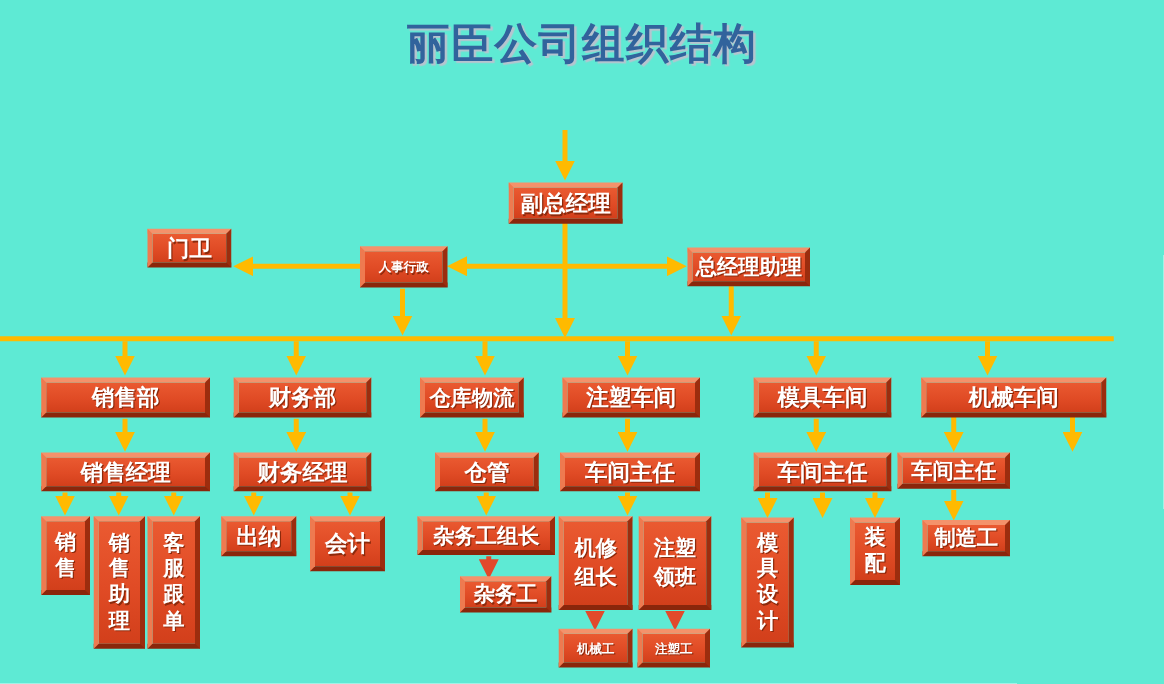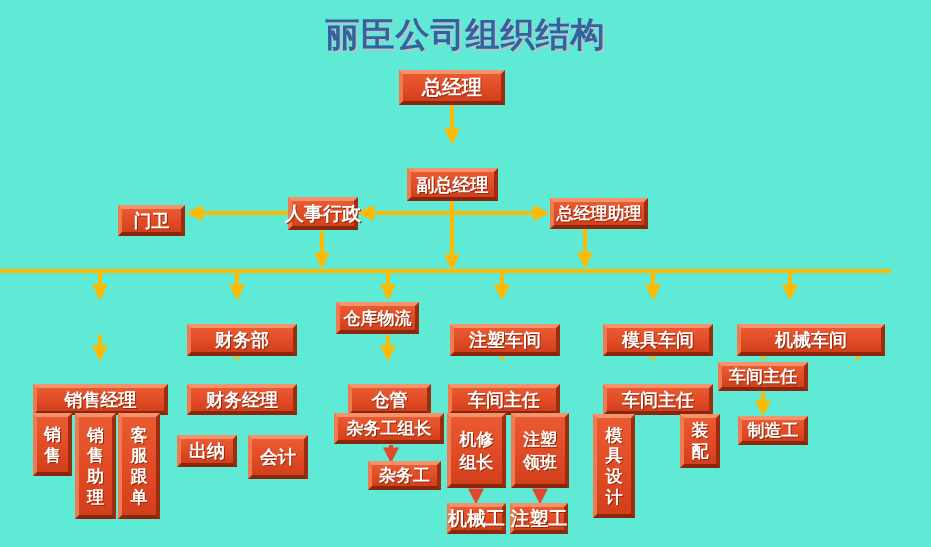--- a/index.html
+++ b/index.html
@@ -23,22 +23,22 @@
     position:absolute;z-index:2;box-sizing:border-box;
     display:flex;align-items:center;justify-content:center;text-align:center;
     background:linear-gradient(180deg,#ea5a31 0%,var(--box-face,#e04b25) 55%,#d23f1b 100%);
     border-style:solid;border-width:4px;
     border-color:var(--box-bevel-light,#f4926b) var(--box-bevel-dark,#9c2d0e) #8a260b #ee7a50;
     color:#ffffff;font-weight:bold;white-space:nowrap;
     text-shadow:1px 1px 0 #8c2a0c;
   }
   .vert{white-space:normal;word-break:break-all;line-height:1.22;padding:2px;}
   .wrap{white-space:normal;word-break:break-all;line-height:1.3;padding:2px;}
-  .f20{font-size:20px;} .f18{font-size:18px;margin-top:22px;} .f17{font-size:17px;}
-  .f16{font-size:17px;} .f15{font-size:19px;text-align:right;}
+  .f20{font-size:20px;} .f18{font-size:18px;} .f17{font-size:17px;}
+  .f16{font-size:17px;} .f15{font-size:10px;text-align:right;}
 </style>
 </head>
 <body>
 
 <div class="stage">
 
   <div class="title">丽臣公司组织结构</div>
 
   <svg class="connectors" width="931" height="547" viewBox="0 0 931 547">
     <defs>
@@ -86,27 +86,27 @@
     <line class="ln-y" x1="614" y1="394" x2="614" y2="408" marker-end="url(#head-y)"></line>
     <line class="ln-y" x1="658" y1="394" x2="658" y2="408" marker-end="url(#head-y)"></line>
     <line class="ln-y" x1="700" y1="394" x2="700" y2="408" marker-end="url(#head-y)"></line>
     <line class="ln-y" x1="763" y1="392" x2="763" y2="410" marker-end="url(#head-y)"></line>
 
     <line class="ln-r" x1="391" y1="445" x2="391" y2="457" marker-end="url(#head-r)"></line>
     <line class="ln-r" x1="476" y1="489" x2="476" y2="498" marker-end="url(#head-r)"></line>
     <line class="ln-r" x1="540" y1="489" x2="540" y2="498" marker-end="url(#head-r)"></line>
   </svg>
 
-  <div class="node f20" style="left:399px;top:70px;width:106px;height:35px">总经理</div>
   <div class="node f18" style="left:407px;top:146px;width:91px;height:33px">副总经理</div>
 
   <div class="node f18" style="left:118px;top:183px;width:67px;height:31px">门卫</div>
   <div class="node f15" style="left:288px;top:197px;width:70px;height:33px">人事行政</div>
   <div class="node f16" style="left:550px;top:198px;width:98px;height:31px">总经理助理</div>
 
+  <div class="node f18" style="left:33px;top:302px;width:135px;height:32px">销售部</div>
   <div class="node f18" style="left:187px;top:302px;width:110px;height:32px">财务部</div>
   <div class="node f16" style="left:336px;top:302px;width:83px;height:32px">仓库物流</div>
   <div class="node f18" style="left:450px;top:302px;width:110px;height:32px">注塑车间</div>
   <div class="node f18" style="left:603px;top:302px;width:110px;height:32px">模具车间</div>
   <div class="node f18" style="left:737px;top:302px;width:148px;height:32px">机械车间</div>
 
   <div class="node f18" style="left:33px;top:362px;width:135px;height:31px">销售经理</div>
   <div class="node f18" style="left:187px;top:362px;width:110px;height:31px">财务经理</div>
   <div class="node f18" style="left:348px;top:362px;width:83px;height:31px">仓管</div>
   <div class="node f18" style="left:448px;top:362px;width:112px;height:31px">车间主任</div>

